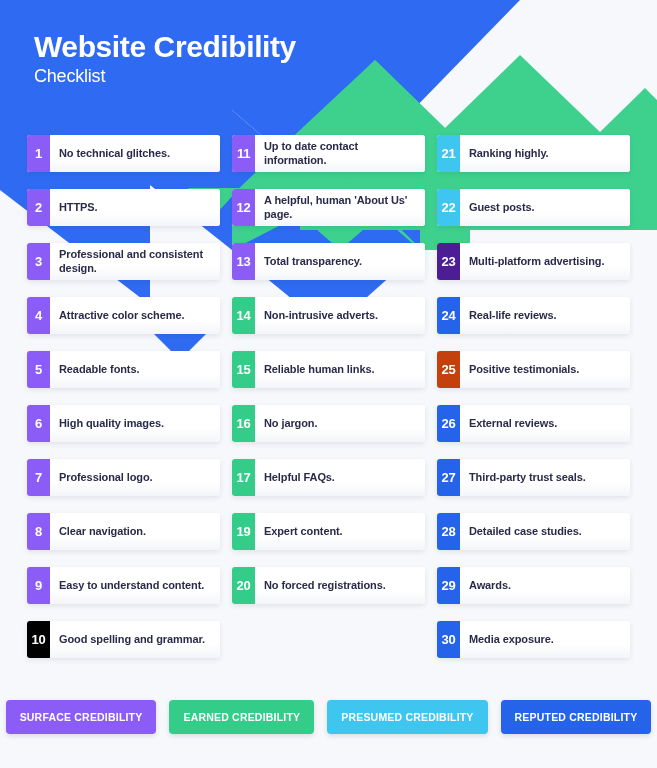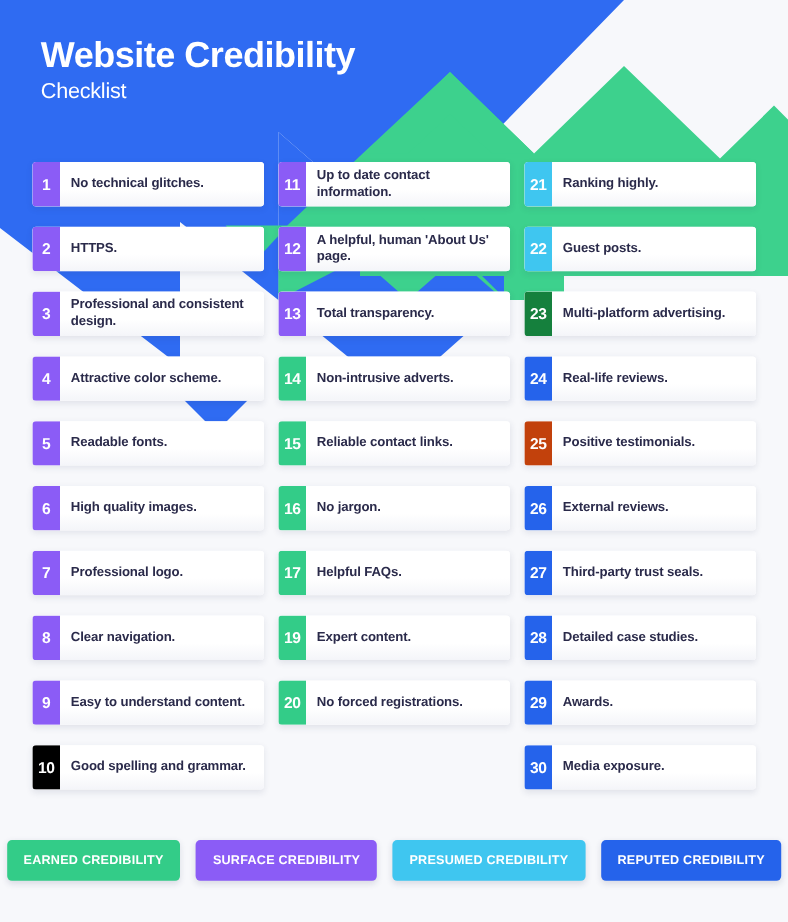--- a/index.html
+++ b/index.html
@@ -246,21 +246,21 @@
         </div>
         <div class="item">
           <div class="item-num" style="background: rgb(51, 204, 136);">14</div>
           <div class="item-body">
             <span class="item-text">Non-intrusive adverts.</span>
           </div>
         </div>
         <div class="item">
           <div class="item-num" style="background: rgb(51, 204, 136);">15</div>
           <div class="item-body">
-            <span class="item-text">Reliable contact links.</span>
+            <span class="item-text">Reliable human links.</span>
           </div>
         </div>
         <div class="item">
           <div class="item-num" style="background: rgb(51, 204, 136);">16</div>
           <div class="item-body">
             <span class="item-text">No jargon.</span>
           </div>
         </div>
         <div class="item">
           <div class="item-num" style="background: rgb(51, 204, 136);">17</div>
@@ -288,21 +288,21 @@
             <span class="item-text">Ranking highly.</span>
           </div>
         </div>
         <div class="item">
           <div class="item-num" style="background: rgb(63, 198, 240);">22</div>
           <div class="item-body">
             <span class="item-text">Guest posts.</span>
           </div>
         </div>
         <div class="item">
-          <div class="item-num" style="background: #15803d;">23</div>
+          <div class="item-num" style="background: #4c1d95;">23</div>
           <div class="item-body">
             <span class="item-text">Multi-platform advertising.</span>
           </div>
         </div>
         <div class="item">
           <div class="item-num" style="background: rgb(37, 99, 235);">24</div>
           <div class="item-body">
             <span class="item-text">Real-life reviews.</span>
           </div>
         </div>
@@ -339,19 +339,19 @@
         <div class="item">
           <div class="item-num" style="background: rgb(37, 99, 235);">30</div>
           <div class="item-body">
             <span class="item-text">Media exposure.</span>
           </div>
         </div>
       </div>
     </div>
 
   <div class="legend" id="legend-root">
+      <div class="legend-pill" style="background: rgb(139, 92, 246);">SURFACE CREDIBILITY</div>
       <div class="legend-pill" style="background: rgb(51, 204, 136);">EARNED CREDIBILITY</div>
-      <div class="legend-pill" style="background: rgb(139, 92, 246);">SURFACE CREDIBILITY</div>
       <div class="legend-pill" style="background: rgb(63, 198, 240);">PRESUMED CREDIBILITY</div>
       <div class="legend-pill" style="background: rgb(37, 99, 235);">REPUTED CREDIBILITY</div>
     </div>
 
 </div>
 
 </body></html>

